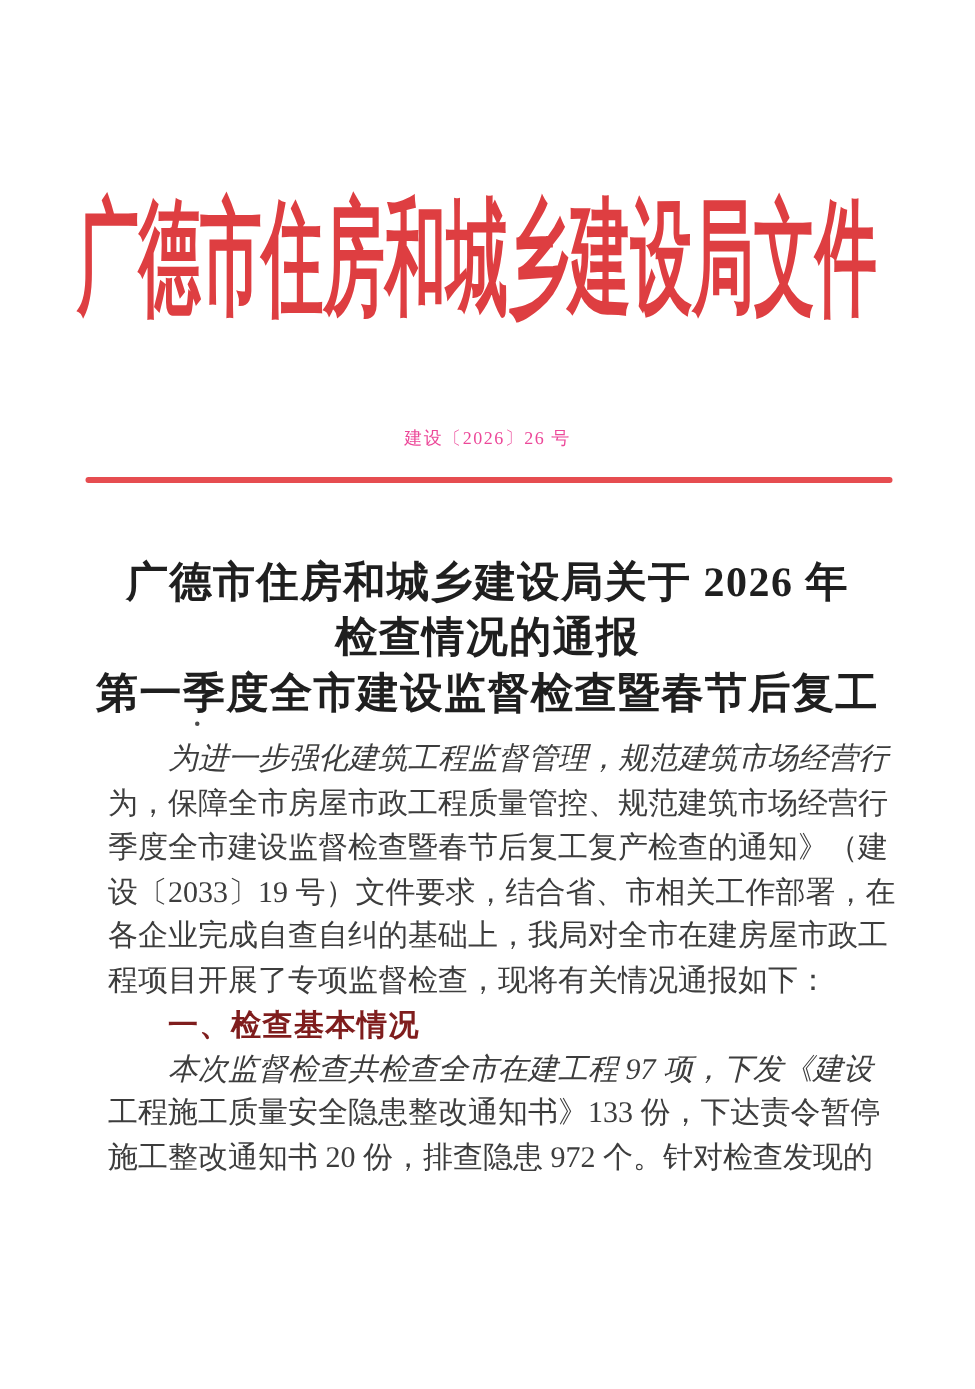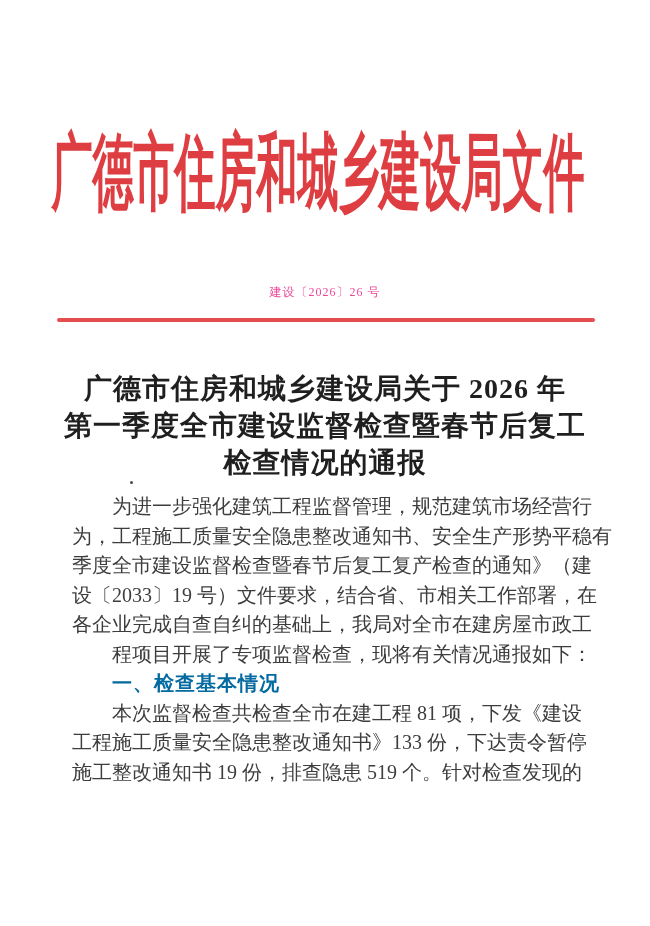--- a/index.html
+++ b/index.html
@@ -102,32 +102,32 @@
   .body-line {
     height: 29.5px;
     line-height: 29.5px;
     text-align: justify;
     text-align-last: justify;
     white-space: nowrap;
   }
   .body-line.indent {
     padding-left: 40px;
     width: 466px;
+    font-style: italic;
   }
   .body-line.para-end {
     text-align: left;
     text-align-last: left;
-    margin-left: 40px;
   }
   .section-heading {
     height: 29.5px;
     line-height: 29.5px;
     padding-left: 40px;
     font-weight: 700;
-    color: #0369a1;
+    color: #7f1d1d;
     font-family: "DejaVu Sans", "Liberation Sans", sans-serif;
     font-size: 20px;
     letter-spacing: 1px;
     text-align: left;
   }
 </style>
 </head>
 <body>
 
 <div class="page">
@@ -135,34 +135,34 @@
   <div class="red-header">
     <span class="org">广德市住房和城乡建设局文件</span>
   </div>
 
   <div class="doc-number">建设〔2026〕26 号</div>
 
   <div class="red-rule"></div>
 
   <div class="doc-title">
     <div>广德市住房和城乡建设局关于 2026 年</div>
+    <div>检查情况的通报</div>
     <div>第一季度全市建设监督检查暨春节后复工</div>
-    <div>检查情况的通报</div>
   </div>
 
   <div class="stray-dot"></div>
 
   <div class="body-text">
     <div class="body-line indent">为进一步强化建筑工程监督管理，规范建筑市场经营行</div>
-    <div class="body-line">为，工程施工质量安全隐患整改通知书、安全生产形势平稳有</div>
+    <div class="body-line">为，保障全市房屋市政工程质量管控、规范建筑市场经营行</div>
     <div class="body-line">季度全市建设监督检查暨春节后复工复产检查的通知》（建</div>
     <div class="body-line">设〔2033〕19 号）文件要求，结合省、市相关工作部署，在</div>
     <div class="body-line">各企业完成自查自纠的基础上，我局对全市在建房屋市政工</div>
     <div class="body-line para-end">程项目开展了专项监督检查，现将有关情况通报如下：</div>
 
     <div class="section-heading">一、检查基本情况</div>
 
-    <div class="body-line indent">本次监督检查共检查全市在建工程 81 项，下发《建设</div>
+    <div class="body-line indent">本次监督检查共检查全市在建工程 97 项，下发《建设</div>
     <div class="body-line">工程施工质量安全隐患整改通知书》133 份，下达责令暂停</div>
-    <div class="body-line">施工整改通知书 19 份，排查隐患 519 个。针对检查发现的</div>
+    <div class="body-line">施工整改通知书 20 份，排查隐患 972 个。针对检查发现的</div>
   </div>
 
 </div>
 
 </body></html>

